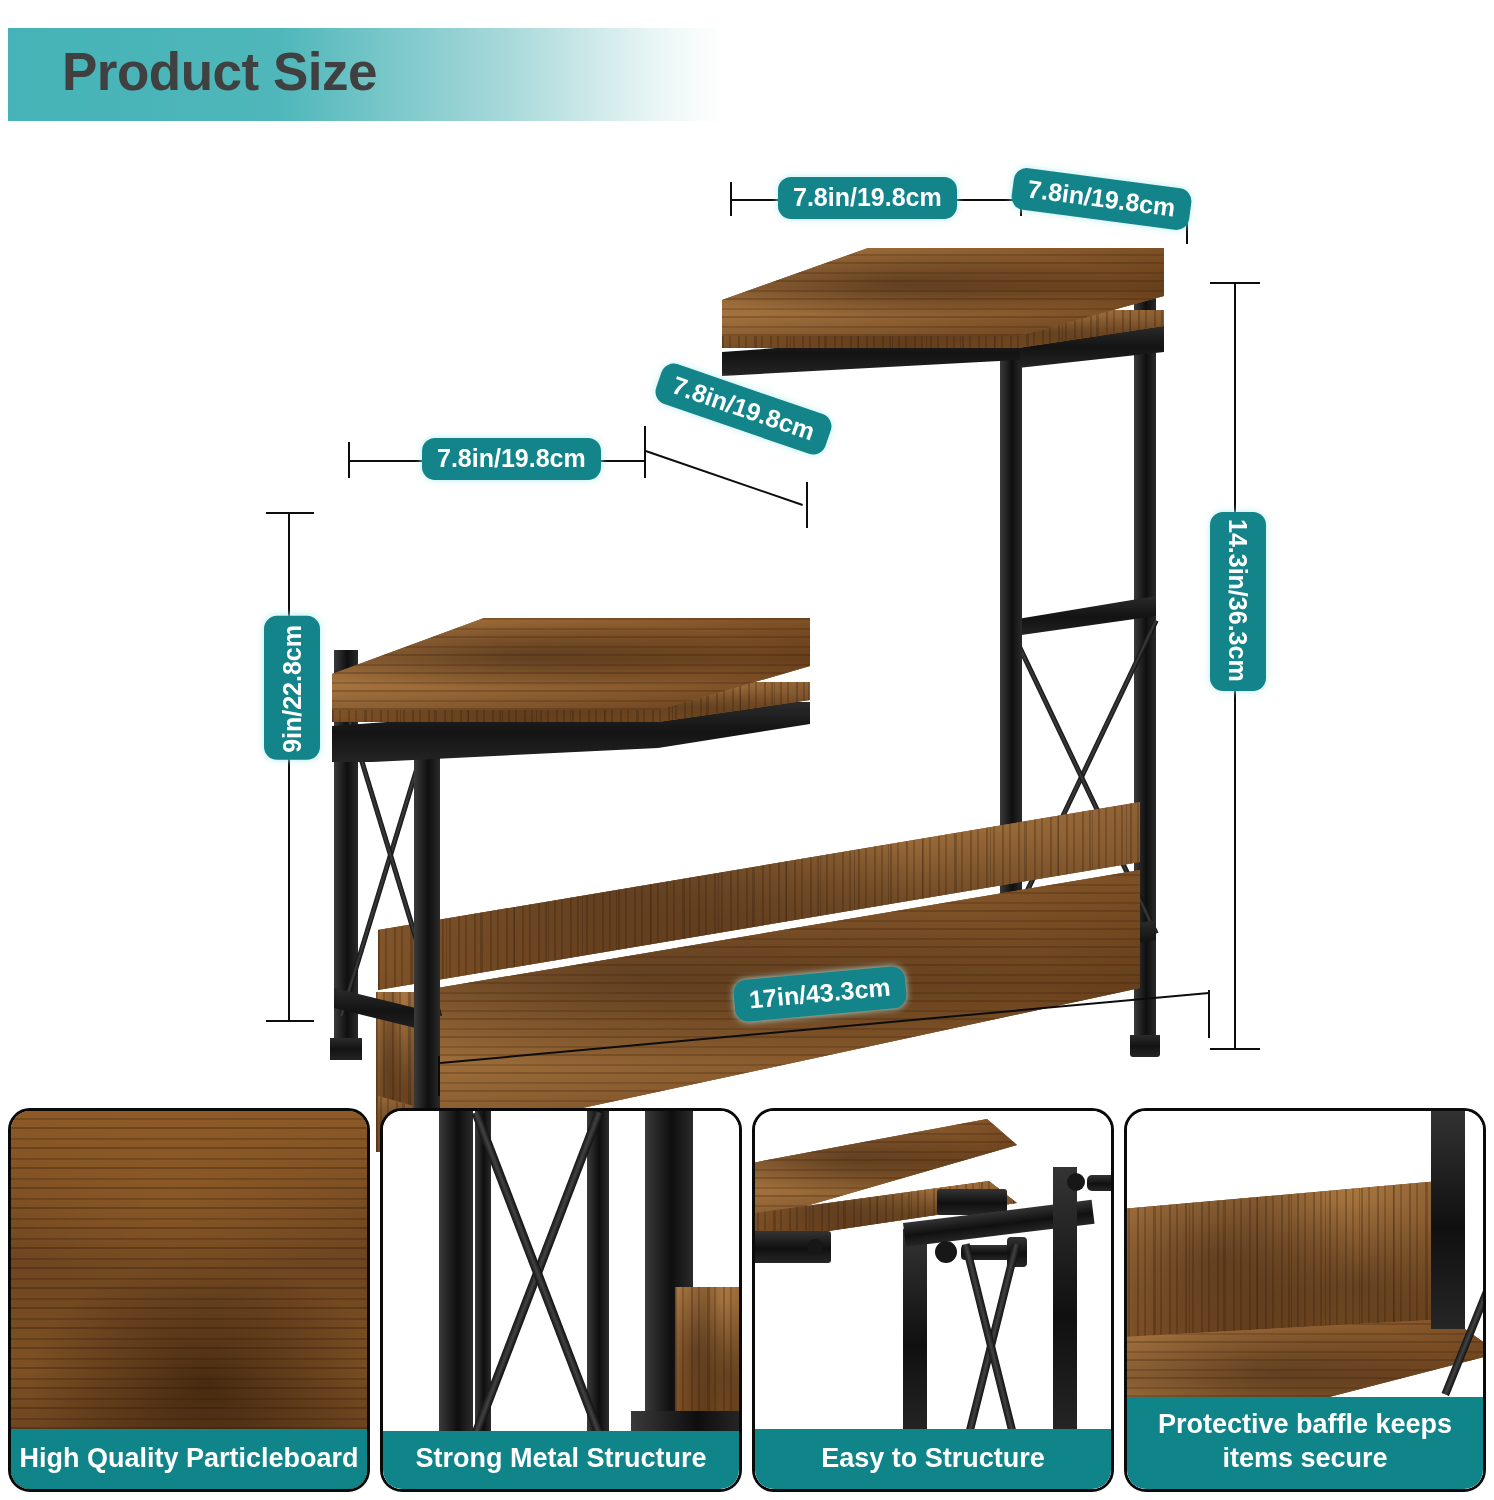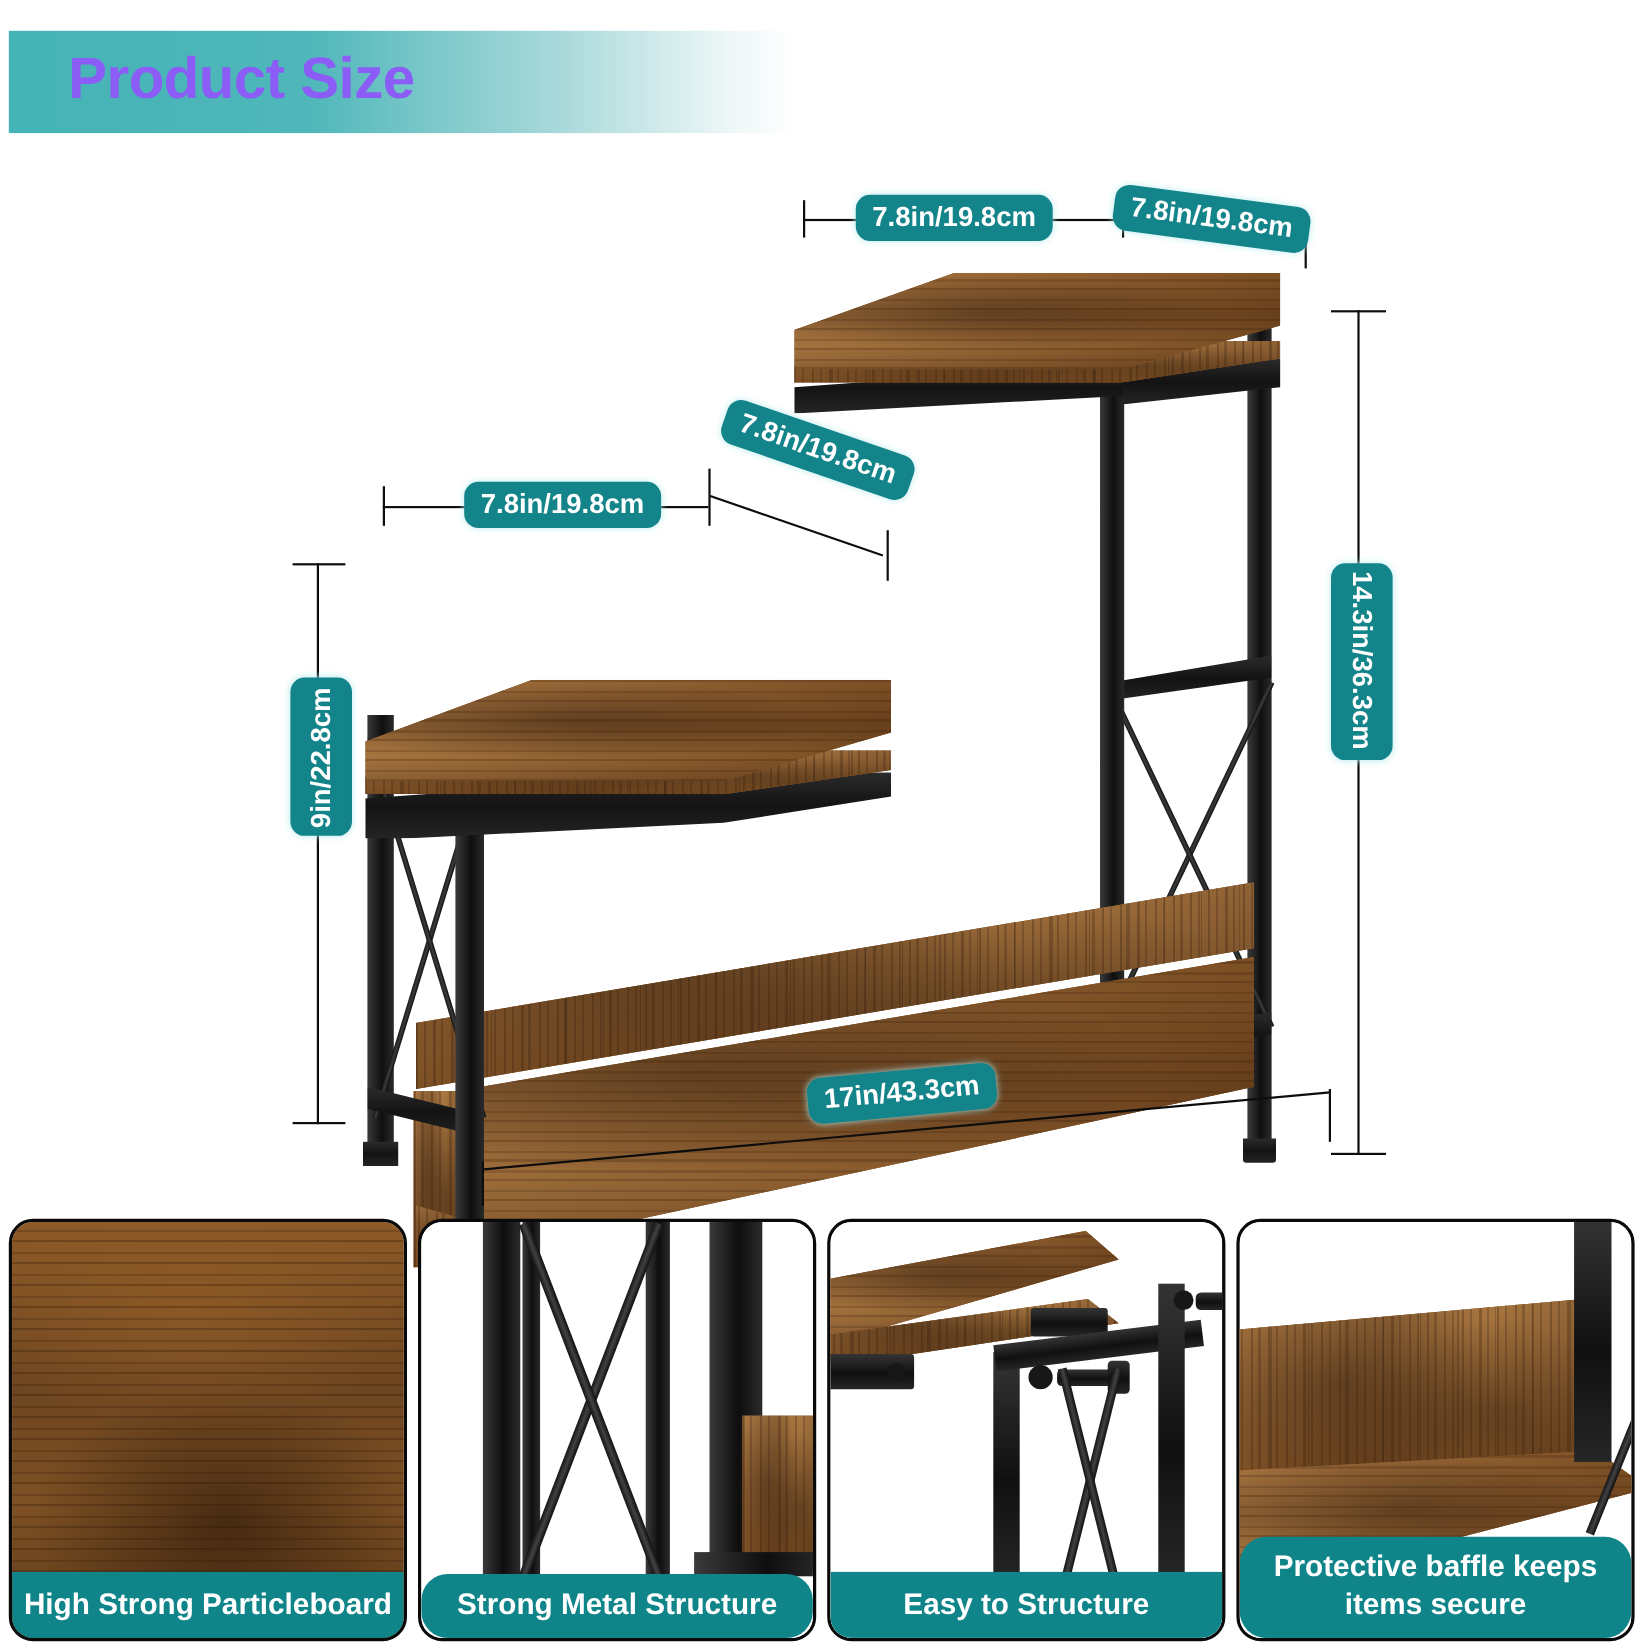--- a/index.html
+++ b/index.html
@@ -11,21 +11,21 @@
     position:relative;
   }
 
   
   #header-banner{
     position:absolute;left:8px;top:28px;width:716px;height:93px;
     background:linear-gradient(to right,#45b3b7 0%,#4fb7ba 38%,#a9d9da 70%,#eef7f7 92%,#ffffff 100%);
   }
   #page-title{
     position:absolute;left:62px;top:40px;
-    font-size:53px;line-height:64px;font-weight:bold;color:#8b5cf6;
+    font-size:53px;line-height:64px;font-weight:bold;color:#404040;
     letter-spacing:-0.5px;white-space:nowrap;
   }
 
   
   #diagram{position:absolute;left:0;top:130px;width:1222px;height:975px;}
 
   
   .wood{
     background-color:#8a5a2b;
     background-image:
@@ -187,21 +187,21 @@
   .card-art{position:absolute;left:0;top:0;right:0;bottom:0;}
   .card-caption{
     position:absolute;left:0;right:0;bottom:0;
     background:#0f8489;
     color:#ffffff;
     text-align:center;
     font-size:27px;font-weight:bold;line-height:34px;
     padding:12px 8px 14px;
     box-sizing:border-box;
   }
-  .cap-2 .card-caption{padding-top:10px;border-radius:24px;}
+  .cap-2 .card-caption{padding-top:10px;}
 
   
   #card1-art{
     background-color:#7b4e22;
     background-image:
       repeating-linear-gradient(0deg, rgba(45,22,6,.30) 0 2px, rgba(255,255,255,0) 2px 9px, rgba(35,16,4,.20) 9px 11px, rgba(255,255,255,0) 11px 20px),
       radial-gradient(ellipse 80% 40% at 45% 22%, rgba(150,96,40,.55), rgba(0,0,0,0) 70%),
       radial-gradient(ellipse 70% 45% at 55% 72%, rgba(30,13,3,.55), rgba(0,0,0,0) 72%),
       linear-gradient(180deg,#8d5a27,#6d4520 40%,#7e5124 68%,#5d3a1a);
   }
@@ -300,21 +300,21 @@
 
   <div class="dim-label vert-ccw" style="left:264px;top:486px;">9in/22.8cm</div>
 
   <div class="dim-label" style="left:734px;top:843px;transform:rotate(-5.2deg);">17in/43.3cm</div>
 </div>
 
 <div id="feature-cards">
 
   <div class="feature-card">
     <div id="card1-art" class="card-art"></div>
-    <div class="card-caption">High Strong Particleboard</div>
+    <div class="card-caption">High Quality Particleboard</div>
   </div>
 
   <div class="feature-card cap-2">
     <div id="card2-art" class="card-art">
       <div class="c2-post" style="left:56px;top:-4px;width:34px;height:330px;"></div>
       <div class="c2-post" style="left:92px;top:-4px;width:16px;height:330px;"></div>
       <div class="c2-post" style="left:204px;top:-4px;width:22px;height:330px;"></div>
       <div class="c2-post" style="left:262px;top:-4px;width:48px;height:330px;"></div>
       <div class="c2-diag" style="left:150px;top:-10px;width:9px;height:344px;transform:rotate(21deg);"></div>
       <div class="c2-diag" style="left:150px;top:-10px;width:9px;height:344px;transform:rotate(-21deg);"></div>

